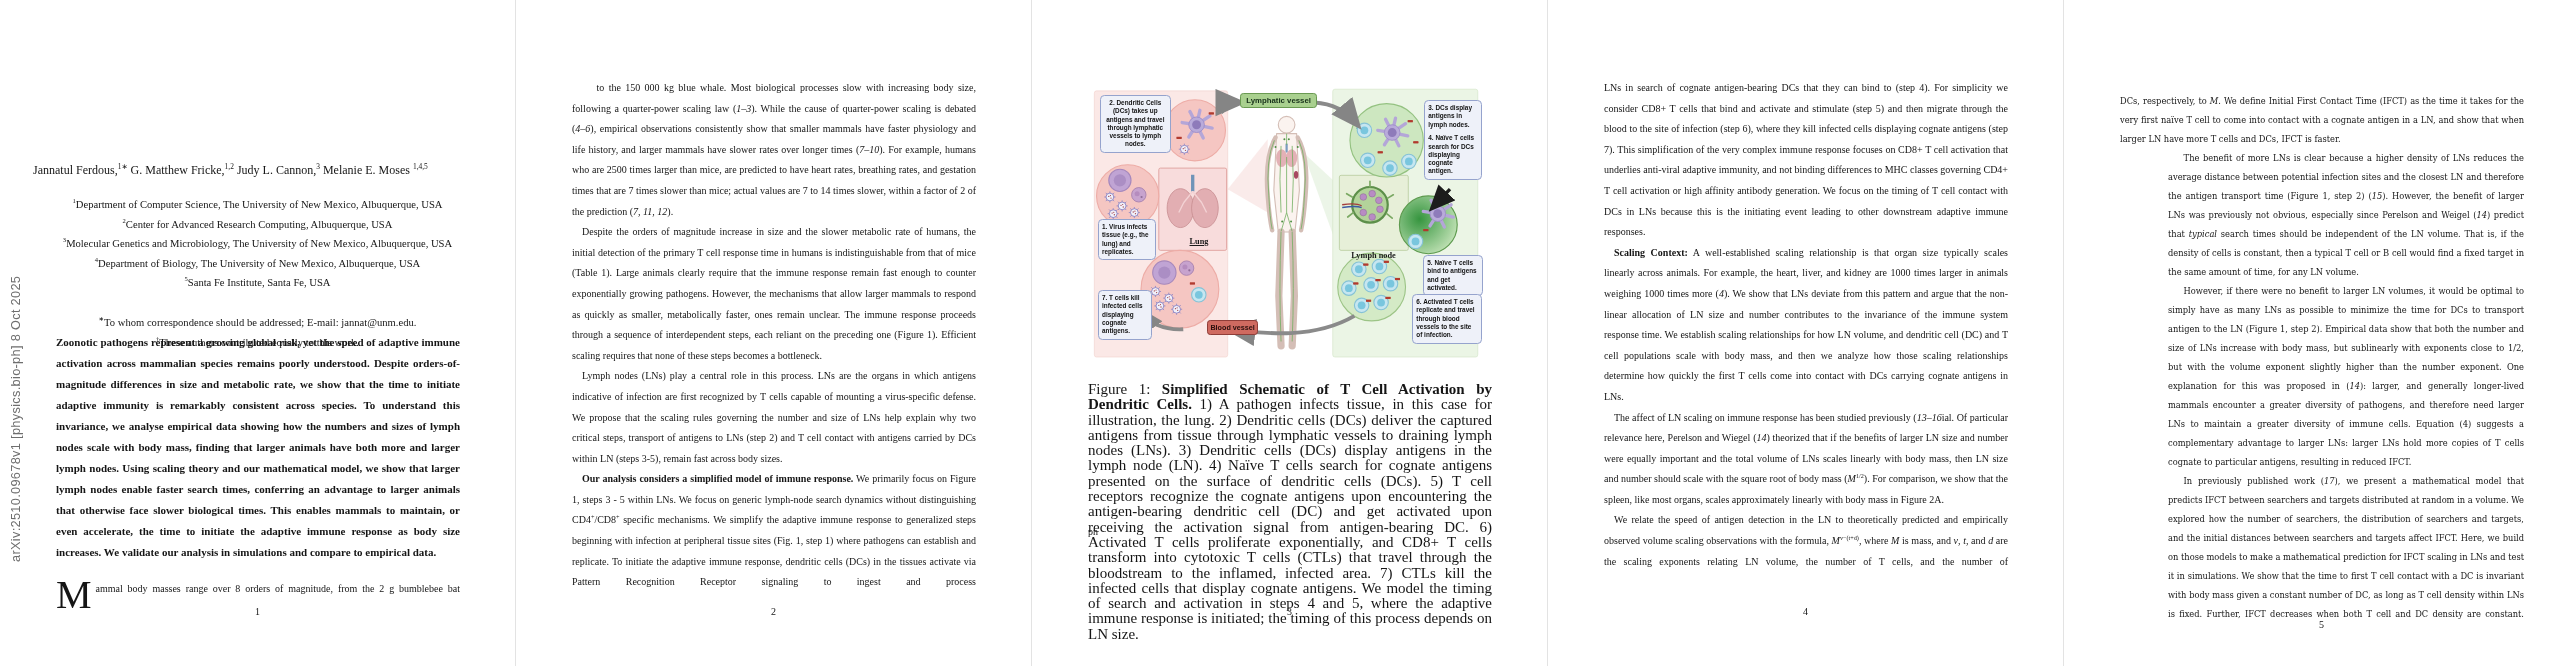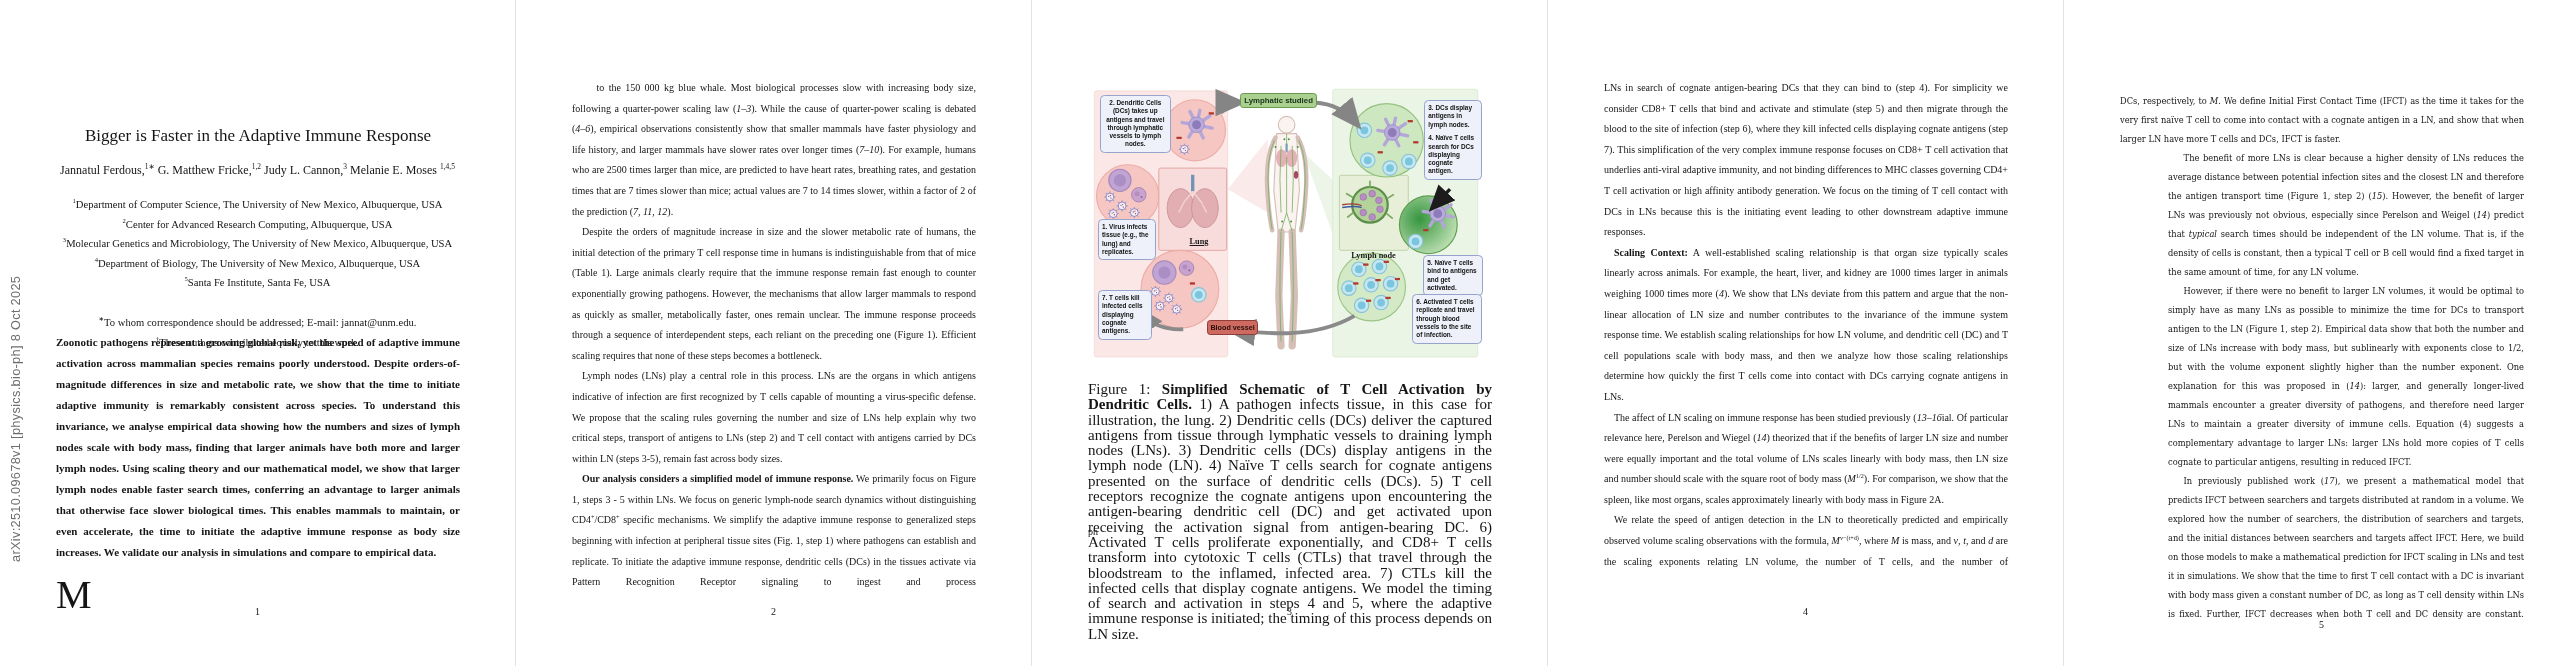--- a/index.html
+++ b/index.html
@@ -5,21 +5,21 @@
   html,body{margin:0;padding:0;background:#ffffff;}
   .canvas{position:relative;display:flex;width:2576px;height:667px;background:#fff;overflow:hidden;}
   .page{position:relative;width:515px;height:667px;background:#fff;border-right:0.6px solid #e3e3e3;
         font-family:"Liberation Serif",serif;color:#151515;overflow:hidden;flex:0 0 auto;}
   .page:last-child{width:515px;border-right:none;}
 
   
   .arxiv-banner{position:absolute;top:562px;left:7.8px;transform-origin:0 0;transform:rotate(-90deg);
         white-space:nowrap;font-family:"Liberation Sans",sans-serif;font-size:12.8px;color:#6e6e6e;letter-spacing:0.3px;}
   .p1-title{position:absolute;top:126px;left:56px;width:404px;text-align:center;font-size:17px;}
-  .p1-authors{position:absolute;top:163px;left:33px;width:449px;text-align:center;font-size:12px;}
+  .p1-authors{position:absolute;top:163px;left:33px;width:449px;text-align:left;font-size:12px;}
   .p1-affils{position:absolute;top:195px;left:33px;width:449px;text-align:center;font-size:10.6px;line-height:19.5px;}
   .p1-corr{position:absolute;top:313px;left:33px;width:449px;text-align:center;font-size:10.6px;line-height:19.5px;}
   .p1-abstract{position:absolute;top:332px;left:56px;width:404px;font-weight:bold;font-size:11px;
         line-height:21px;text-align:justify;}
   .p1-opening{position:absolute;top:579px;left:56px;width:404px;font-size:10px;}
   .dropcap{float:left;font-size:40px;line-height:31px;padding-right:3.9px;}
   .opening-text{display:block;text-align:justify;text-align-last:justify;line-height:20.6px;}
   sup{font-size:62%;line-height:0;}
 
   
@@ -52,36 +52,36 @@
   .page5 .bodytext{font-family:"DejaVu Serif",serif;font-size:8.3px;line-height:19px;top:92px;}
   .page5 .ind{text-indent:15.6px;margin-left:48px;}
 </style>
 </head>
 <body>
 
 <div class="canvas">
 
   <div class="page">
     <div class="arxiv-banner">arXiv:2510.09678v1  [physics.bio-ph]  8 Oct 2025</div>
-    <div class="p1-title">Bigger is Faster in the Adaptive Immune Response</div>
     <div class="p1-authors"><span>Jannatul Ferdous,</span><sup>1∗</sup><span> G. Matthew Fricke,</span><sup>1,2</sup><span> Judy L. Cannon,</span><sup>3</sup><span> Melanie E. Moses </span><sup>1,4,5</sup></div>
     <div class="p1-affils">
       <div><sup>1</sup><span>Department of Computer Science, The University of New Mexico, Albuquerque, USA</span></div>
       <div><sup>2</sup><span>Center for Advanced Research Computing, Albuquerque, USA</span></div>
       <div><sup>3</sup><span>Molecular Genetics and Microbiology, The University of New Mexico, Albuquerque, USA</span></div>
       <div><sup>4</sup><span>Department of Biology, The University of New Mexico, Albuquerque, USA</span></div>
       <div><sup>5</sup><span>Santa Fe Institute, Santa Fe, USA</span></div>
     </div>
     <div class="p1-corr">
       <div><sup>∗</sup><span>To whom correspondence should be addressed; E-mail: jannat@unm.edu.</span></div>
       <div><sup>†</sup><span>These authors contributed equally to this work.</span></div>
     </div>
     <div class="p1-abstract">Zoonotic pathogens represent a growing global risk, yet the speed of adaptive immune activation across mammalian species remains poorly understood. Despite orders-of-magnitude differences in size and metabolic rate, we show that the time to initiate adaptive immunity is remarkably consistent across species.  To understand this invariance, we analyse empirical data showing how the numbers and sizes of lymph nodes scale with body mass, finding that larger animals have both more and larger lymph nodes. Using scaling theory and our mathematical model, we show that larger lymph nodes enable faster search times, conferring an advantage to larger animals that otherwise face slower biological times.  This enables mammals to maintain, or even accelerate, the time to initiate the adaptive immune response as body size increases. We validate our analysis in simulations and compare to empirical data.</div>
     <div class="p1-opening">
       <span class="dropcap">M</span>
+      <span class="opening-text">ammal body masses range over 8 orders of magnitude, from the 2 g bumblebee bat</span>
     </div>
     <div class="pagenum">1</div>
   </div>
 
   <div class="page">
     <div class="bodytext">
       <p class="hang"><span>to the 150 000 kg blue whale.  Most biological processes slow with increasing body size, following a quarter-power scaling law (</span><i>1–3</i><span>).  While the cause of quarter-power scaling is debated (</span><i>4–6</i><span>), empirical observations consistently show that smaller mammals have faster physiology and life history, and larger mammals have slower rates over longer times (</span><i>7–10</i><span>). For example, humans who are 2500 times larger than mice, are predicted to have heart rates, breathing rates, and gestation times that are 7 times slower than mice; actual values are 7 to 14 times slower, within a factor of 2 of the prediction (</span><i>7, 11, 12</i><span>).</span></p>
       <p class="ind"><span>Despite the orders of magnitude increase in size and the slower metabolic rate of humans, the initial detection of the primary T cell response time in humans is indistinguishable from that of mice (Table 1).  Large animals clearly require that the immune response remain fast enough to counter exponentially growing pathogens. However, the mechanisms that allow larger mammals to respond as quickly as smaller, metabolically faster, ones remain unclear.  The immune response proceeds through a sequence of interdependent steps, each reliant on the preceding one (Figure 1). Efficient scaling requires that none of these steps becomes a bottleneck.</span></p>
       <p class="ind"><span>Lymph nodes (LNs) play a central role in this process.  LNs are the organs in which antigens indicative of infection are first recognized by T cells capable of mounting a virus-specific defense.  We propose that the scaling rules governing the number and size of LNs help explain why two critical steps, transport of antigens to LNs (step 2) and T cell contact with antigens carried by DCs within LN (steps 3-5), remain fast across body sizes.</span></p>
       <p class="ind jlast"><b>Our analysis considers a simplified model of immune response.</b><span>  We primarily focus on Figure 1, steps 3 - 5 within LNs.  We focus on generic lymph-node search dynamics without distinguishing CD4</span><sup>+</sup><span>/CD8</span><sup>+</sup><span> specific mechanisms.  We simplify the adaptive immune response to generalized steps beginning with infection at peripheral tissue sites (Fig.  1, step 1) where pathogens can establish and replicate. To initiate the adaptive immune response, dendritic cells (DCs) in the tissues activate via Pattern Recognition Receptor signaling to ingest and process</span></p>
@@ -303,21 +303,21 @@
       <div class="co" style="left:16.7px;top:190px;width:50px;">1. Virus infects tissue (e.g., the lung) and replicates.</div>
       <div class="co" style="left:16.7px;top:261px;width:46px;">7. T cells kill infected cells displaying cognate antigens.</div>
       <div class="co" style="left:343px;top:71px;width:49px;">
         <span>3. DCs display antigens in lymph nodes.</span>
         <span class="gap"></span>
         <span>4. Naïve T cells search for DCs displaying cognate antigen.</span>
       </div>
       <div class="co" style="left:342px;top:226px;width:51px;">5. Naïve T cells bind to antigens and get activated.</div>
       <div class="co" style="left:331px;top:265px;width:61px;">6. Activated T cells replicate and travel through blood vessels to the site of infection.</div>
 
-      <div class="taglabel lbl-lymph">Lymphatic studied</div>
+      <div class="taglabel lbl-lymph">Lymphatic vessel</div>
       <div class="taglabel lbl-blood">Blood vessel</div>
       <div class="plabel lbl-lung">Lung</div>
       <div class="plabel lbl-ln">Lymph node</div>
     </div>
 
     <div class="p3-caption"><span>Figure 1: </span><b>Simplified Schematic of T Cell Activation by Dendritic Cells.</b><span>  1) A pathogen infects tissue, in this case for illustration, the lung.  2) Dendritic cells (DCs) deliver the captured antigens from tissue through lymphatic vessels to draining lymph nodes (LNs). 3) Dendritic cells (DCs) display antigens in the lymph node (LN). 4) Naïve T cells search for cognate antigens presented on the surface of dendritic cells (DCs).  5) T cell receptors recognize the cognate antigens upon encountering the antigen-bearing dendritic cell (DC) and get activated upon receiving the activation signal from antigen-bearing DC. 6) Activated T cells proliferate exponentially, and CD8+ T cells transform into cytotoxic T cells (CTLs) that travel through the bloodstream to the inflamed, infected area. 7) CTLs kill the infected cells that display cognate antigens.  We model the timing of search and activation in steps 4 and 5, where the adaptive immune response is initiated; the timing of this process depends on LN size.</span></div>
     <div class="bodytext p3-body">
       <p class="jlast"><span>p</span><span>n</span></p>
     </div>
     <div class="pagenum">3</div>

